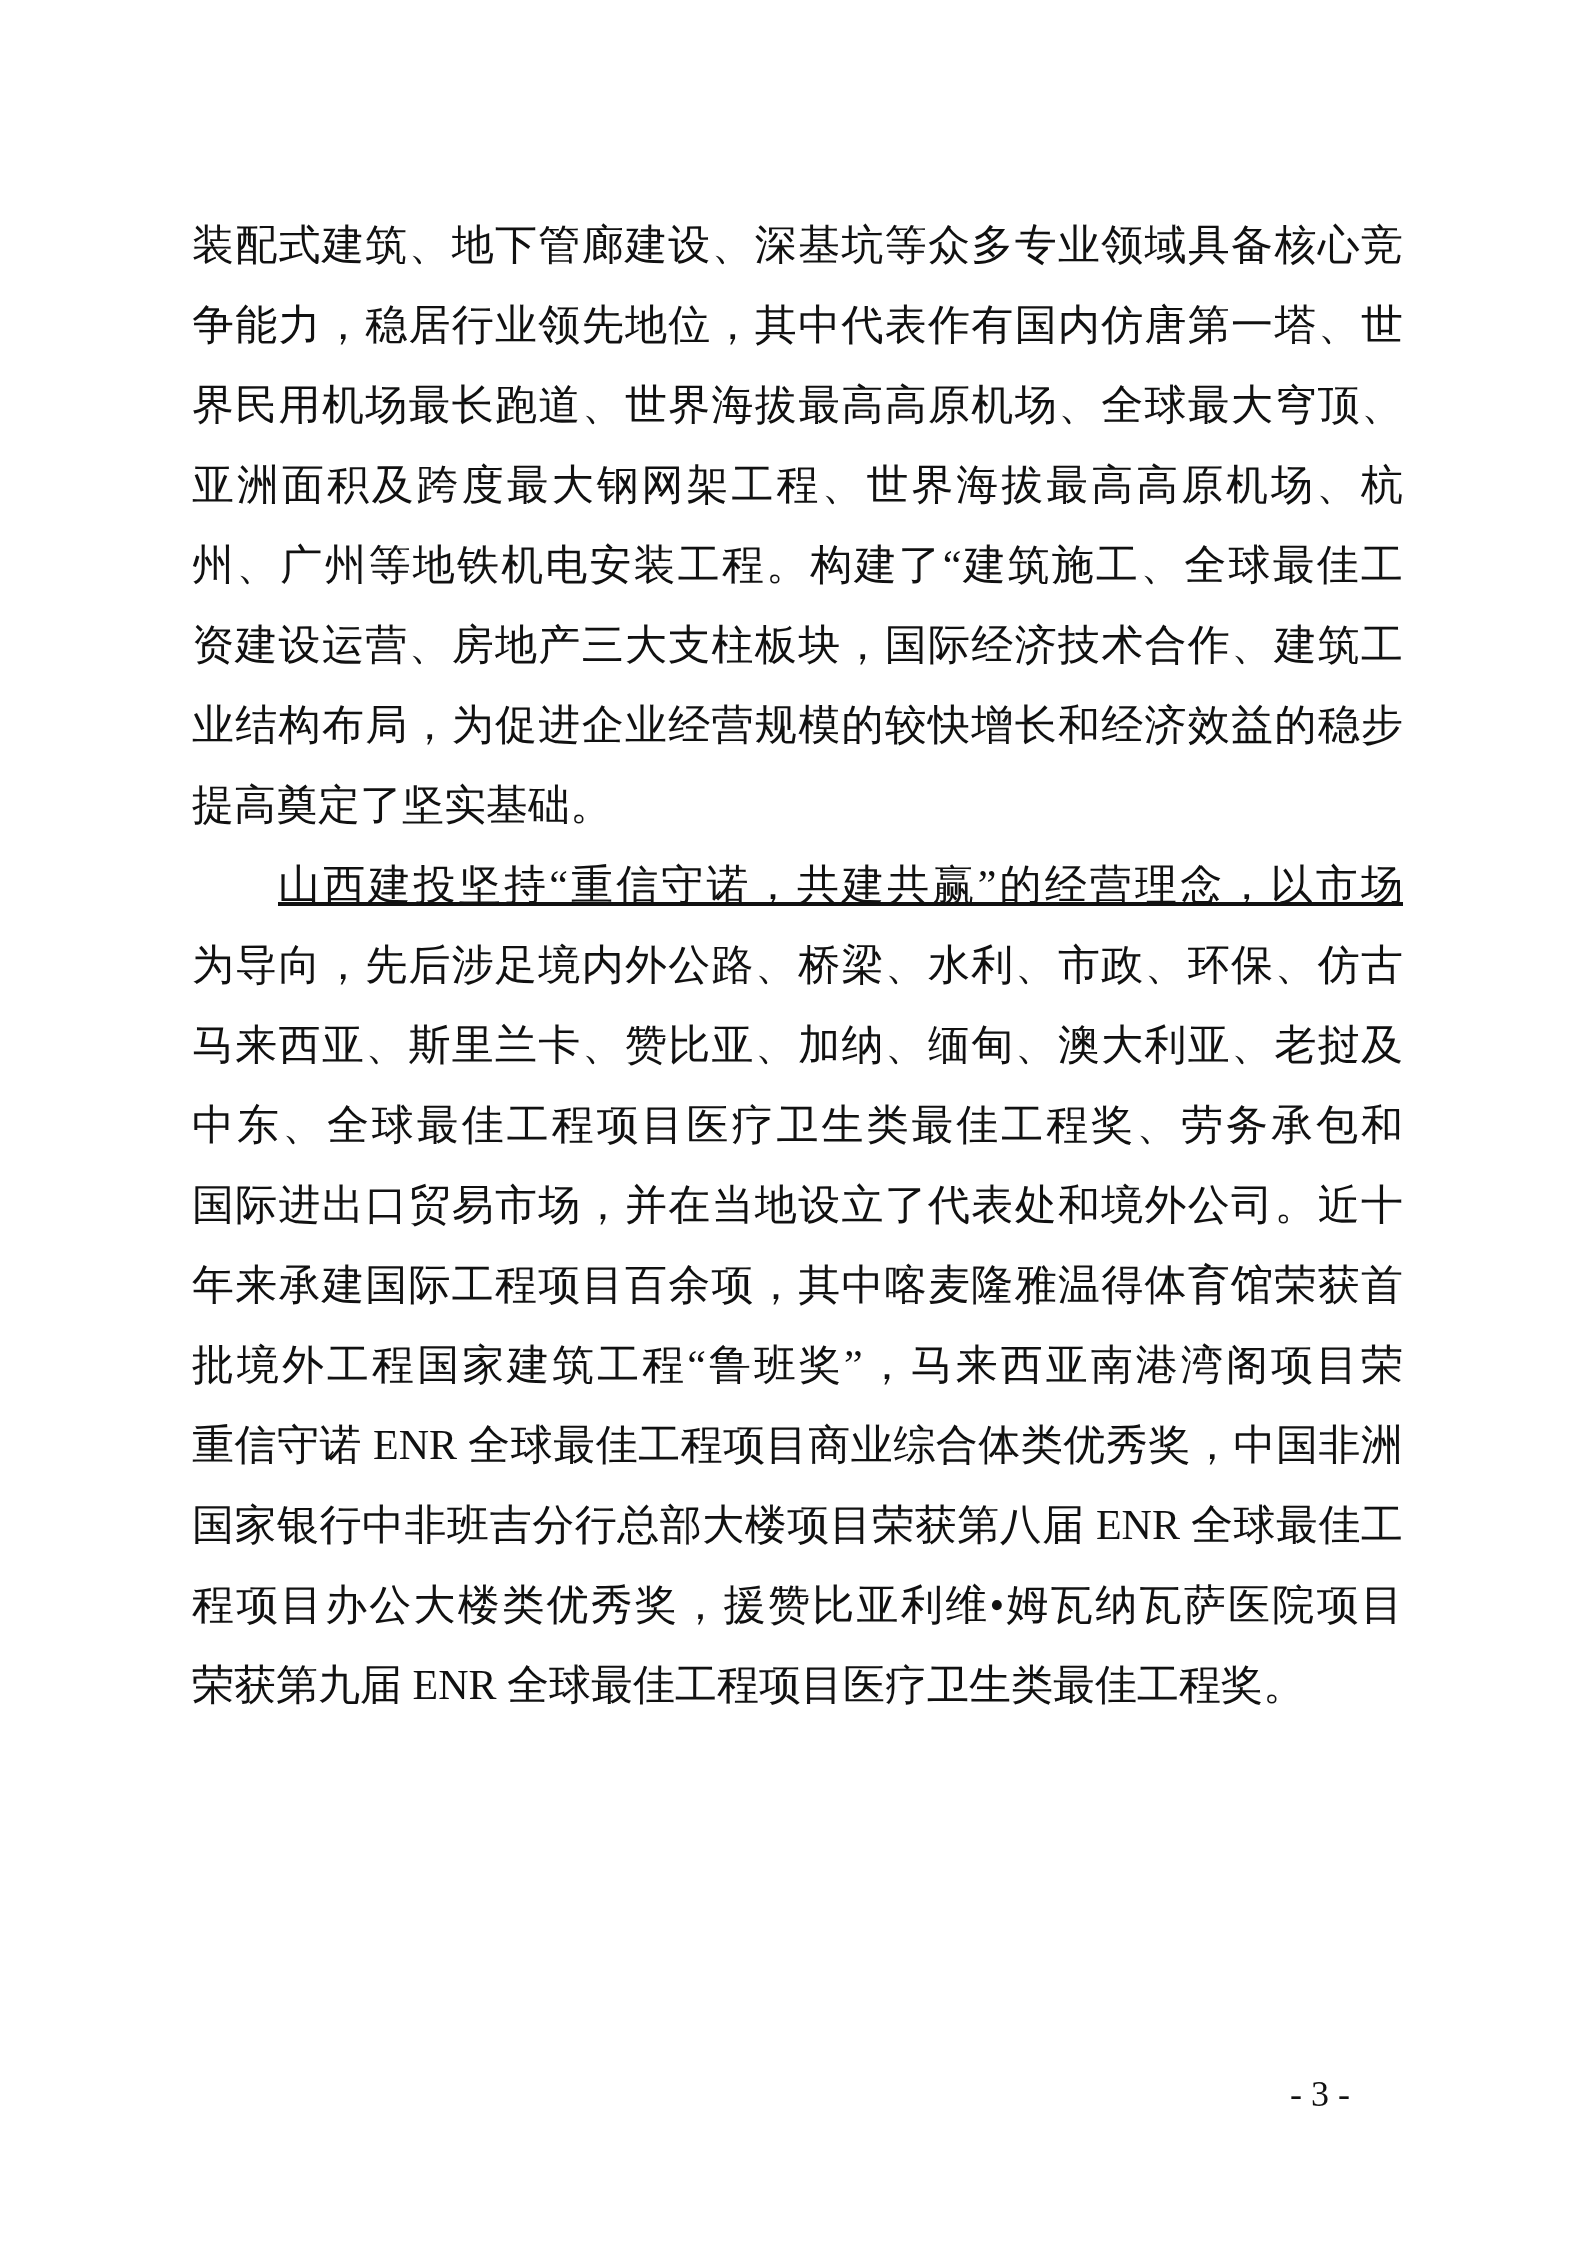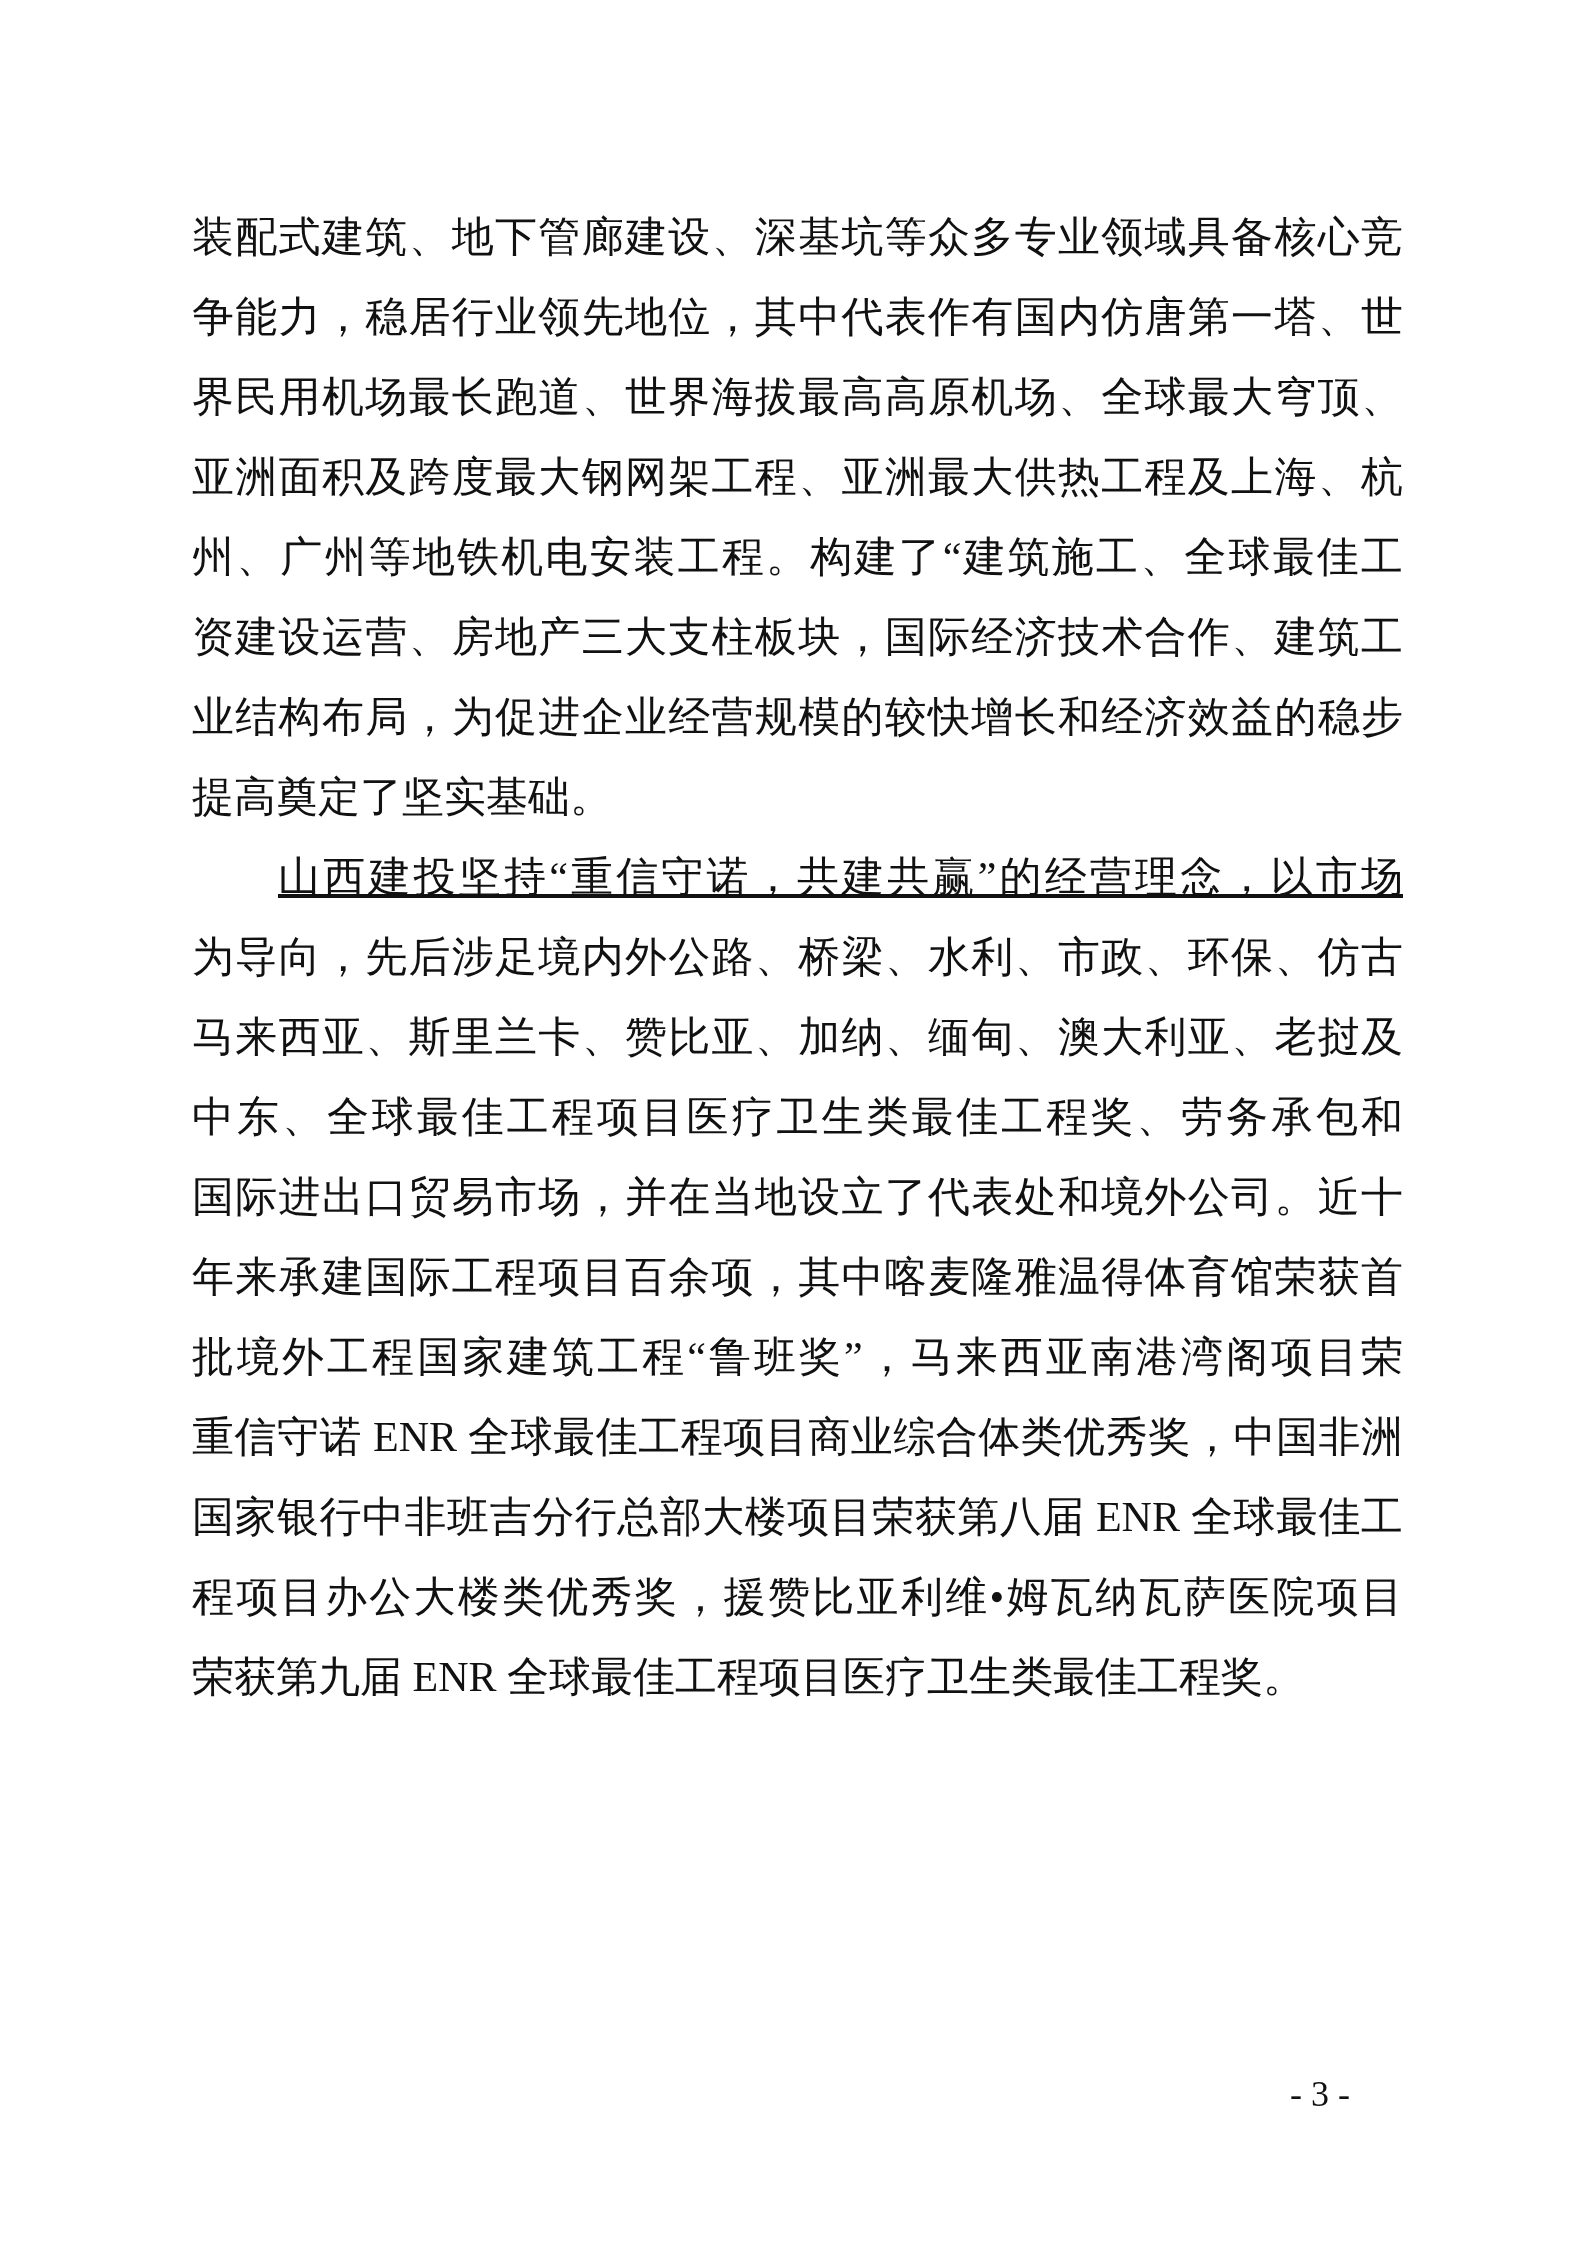--- a/index.html
+++ b/index.html
@@ -13,21 +13,21 @@
     height: 2245px;
     background: #ffffff;
     margin: 0 auto;
     overflow: hidden;
     font-family: "Liberation Serif", "DejaVu Serif", serif;
     color: #111111;
   }
   .text-block {
     position: absolute;
     left: 192px;
-    top: 197px;
+    top: 205px;
     width: 1211px;
   }
   .line {
     height: 80px;
     line-height: 80px;
     font-size: 42px;
     letter-spacing: 0px;
     color: #111111;
     overflow: hidden;
   }
@@ -53,21 +53,21 @@
 </style>
 </head>
 <body>
 
 <div class="page">
   <div class="text-block" id="text-block">
       <div>
         <div class="line j">装配式建筑、地下管廊建设、深基坑等众多专业领域具备核心竞</div>
         <div class="line j">争能力，稳居行业领先地位，其中代表作有国内仿唐第一塔、世</div>
         <div class="line j">界民用机场最长跑道、世界海拔最高高原机场、全球最大穹顶、</div>
-        <div class="line j">亚洲面积及跨度最大钢网架工程、亚洲最大供热工程及上海、杭</div>
+        <div class="line j">亚洲面积及跨度最大钢网架工程、世界海拔最高高原机场、杭</div>
         <div class="line j">州、广州等地铁机电安装工程。构建了“建筑施工、全球最佳工</div>
         <div class="line j">资建设运营、房地产三大支柱板块，国际经济技术合作、建筑工</div>
         <div class="line j">业结构布局，为促进企业经营规模的较快增长和经济效益的稳步</div>
         <div class="line">提高奠定了坚实基础。</div>
       </div>
       <div>
         <div class="line j ind">山西建投坚持“重信守诺，共建共赢”的经营理念，以市场</div>
         <div class="line j">为导向，先后涉足境内外公路、桥梁、水利、市政、环保、仿古</div>
         <div class="line j">马来西亚、斯里兰卡、赞比亚、加纳、缅甸、澳大利亚、老挝及</div>
         <div class="line j">中东、全球最佳工程项目医疗卫生类最佳工程奖、劳务承包和</div>

